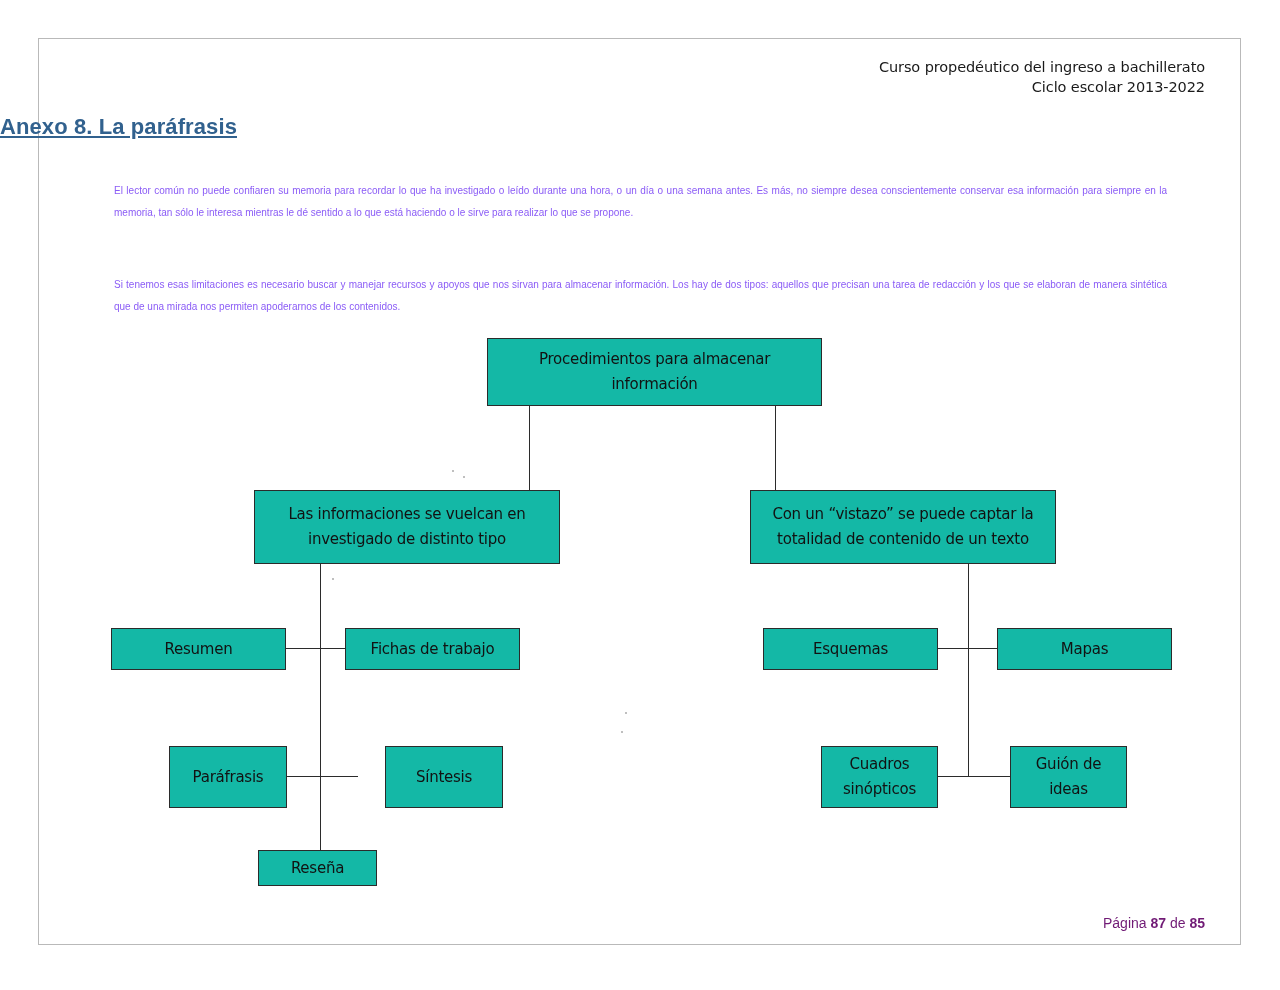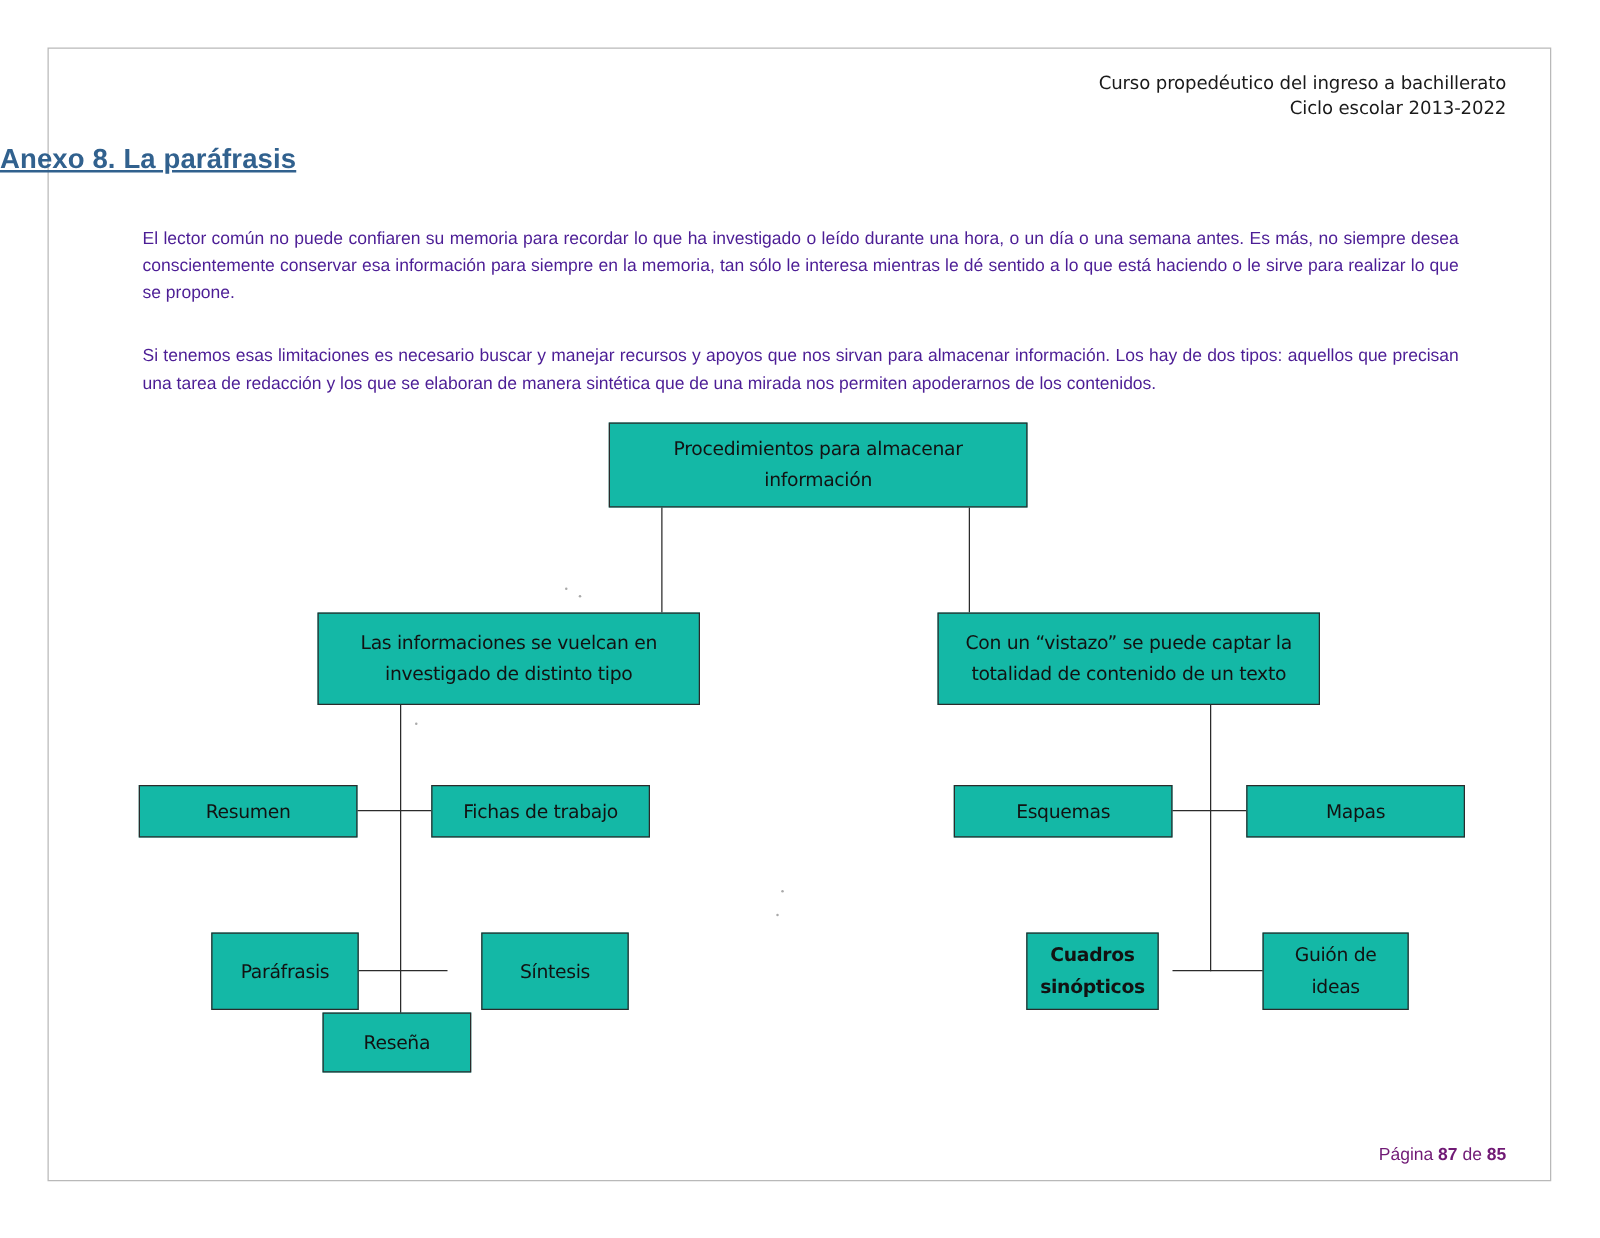--- a/index.html
+++ b/index.html
@@ -65,23 +65,23 @@
     letter-spacing: 0.1px;
     text-decoration: underline;
   }
 
   
   .para {
     position: absolute;
     left: 114px;
     width: 1053px;
     font-family: "Liberation Sans", sans-serif;
-    font-size: 14px;
+    font-size: 10px;
     line-height: 21.5px;
-    color: #4c1d95;
+    color: #8b5cf6;
     text-align: justify;
     text-justify: inter-word;
   }
   #para-1 { top: 180px; }
   #para-2 { top: 274px; }
 
   
   #chart {
     position: absolute;
     left: 0;
@@ -190,35 +190,35 @@
     </div>
 
     <div class="node" style="left:169px; top:746px; width:118px; height:62px;">
       <span>Paráfrasis</span>
     </div>
     <div class="line hline" style="left:287px; top:776px; width:71px;"></div>
     <div class="node" style="left:357px; top:746px; width:118px; height:62px;margin-left:28px;">
       <span>Síntesis</span>
     </div>
 
-    <div class="node" style="left:258px; top:810px; width:119px; height:48px;">
+    <div class="node" style="left:258px; top:850px; width:119px; height:36px;">
       <span>Reseña</span>
     </div>
 
     <div class="line vline" style="left:968px; top:564px; height:213px;"></div>
 
     <div class="node" style="left:763px; top:628px; width:175px; height:42px;">
       <span>Esquemas</span>
     </div>
     <div class="line hline" style="left:938px; top:648px; width:59px;"></div>
     <div class="node" style="left:997px; top:628px; width:175px; height:42px;">
       <span>Mapas</span>
     </div>
 
-    <div class="node" style="left:821px; top:746px; width:106px; height:62px;font-weight:bold;">
+    <div class="node" style="left:821px; top:746px; width:117px; height:62px;">
       <span>
         <span>Cuadros</span>
         <span>sinópticos</span>
       </span>
     </div>
     <div class="line hline" style="left:938px; top:776px; width:73px;"></div>
     <div class="node" style="left:1010px; top:746px; width:117px; height:62px;">
       <span>
         <span>Guión de</span>
         <span>ideas</span>

